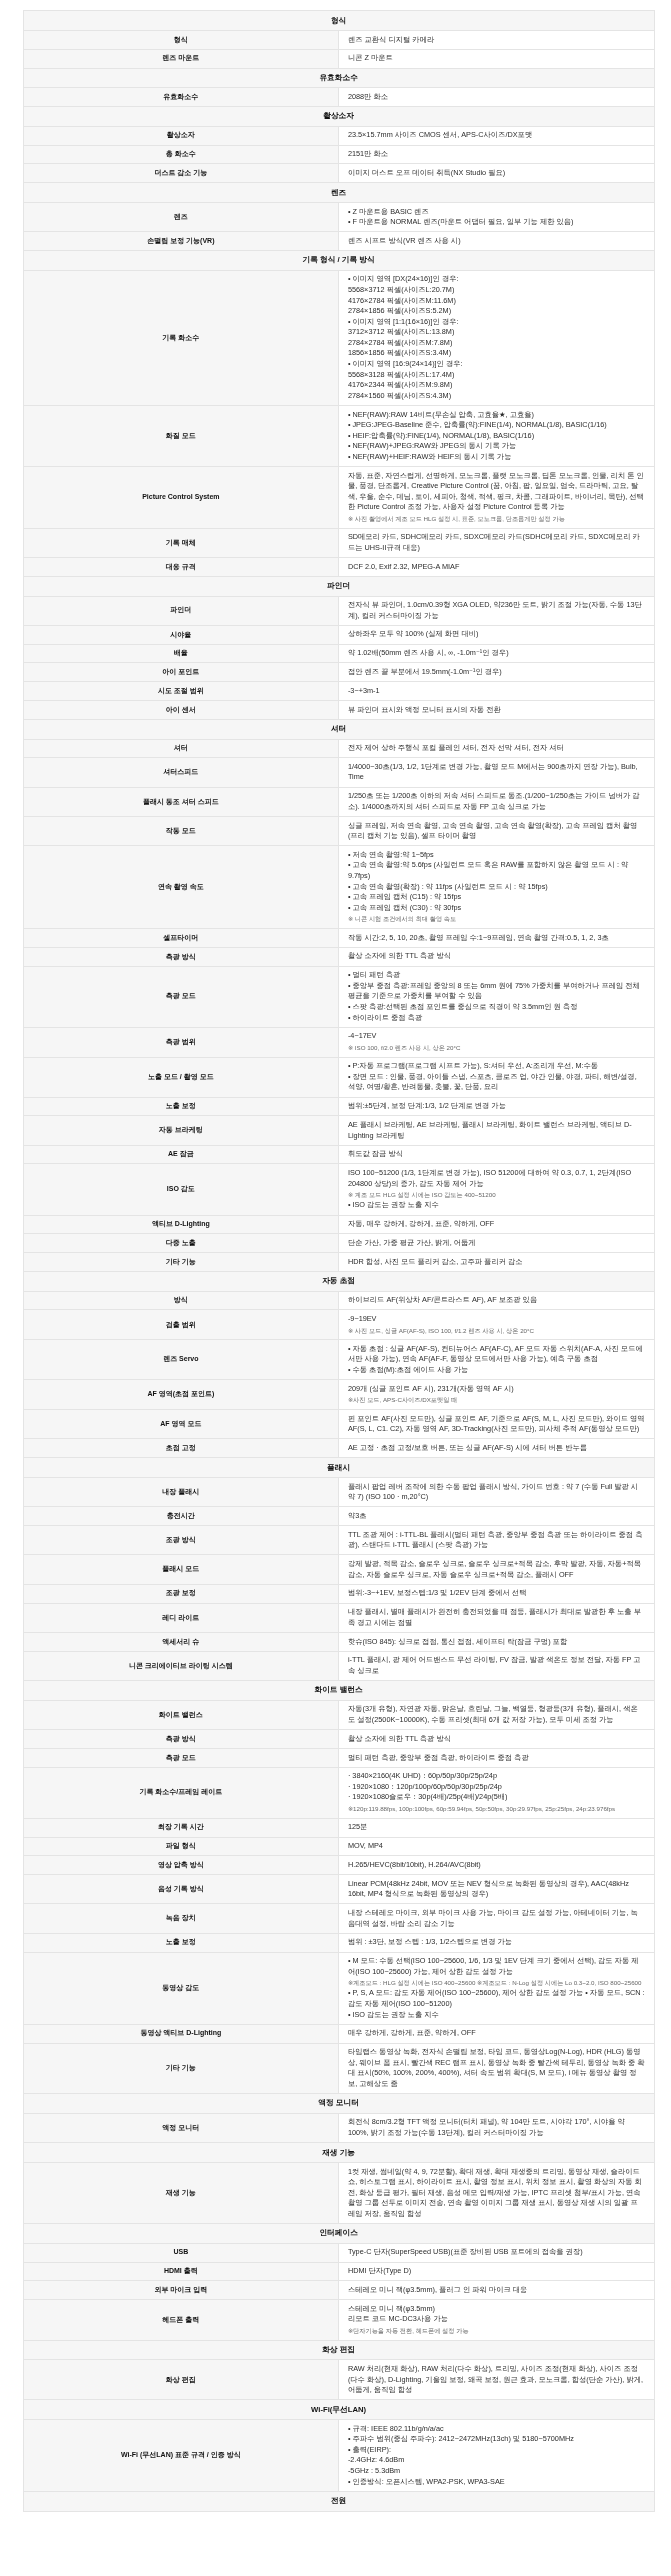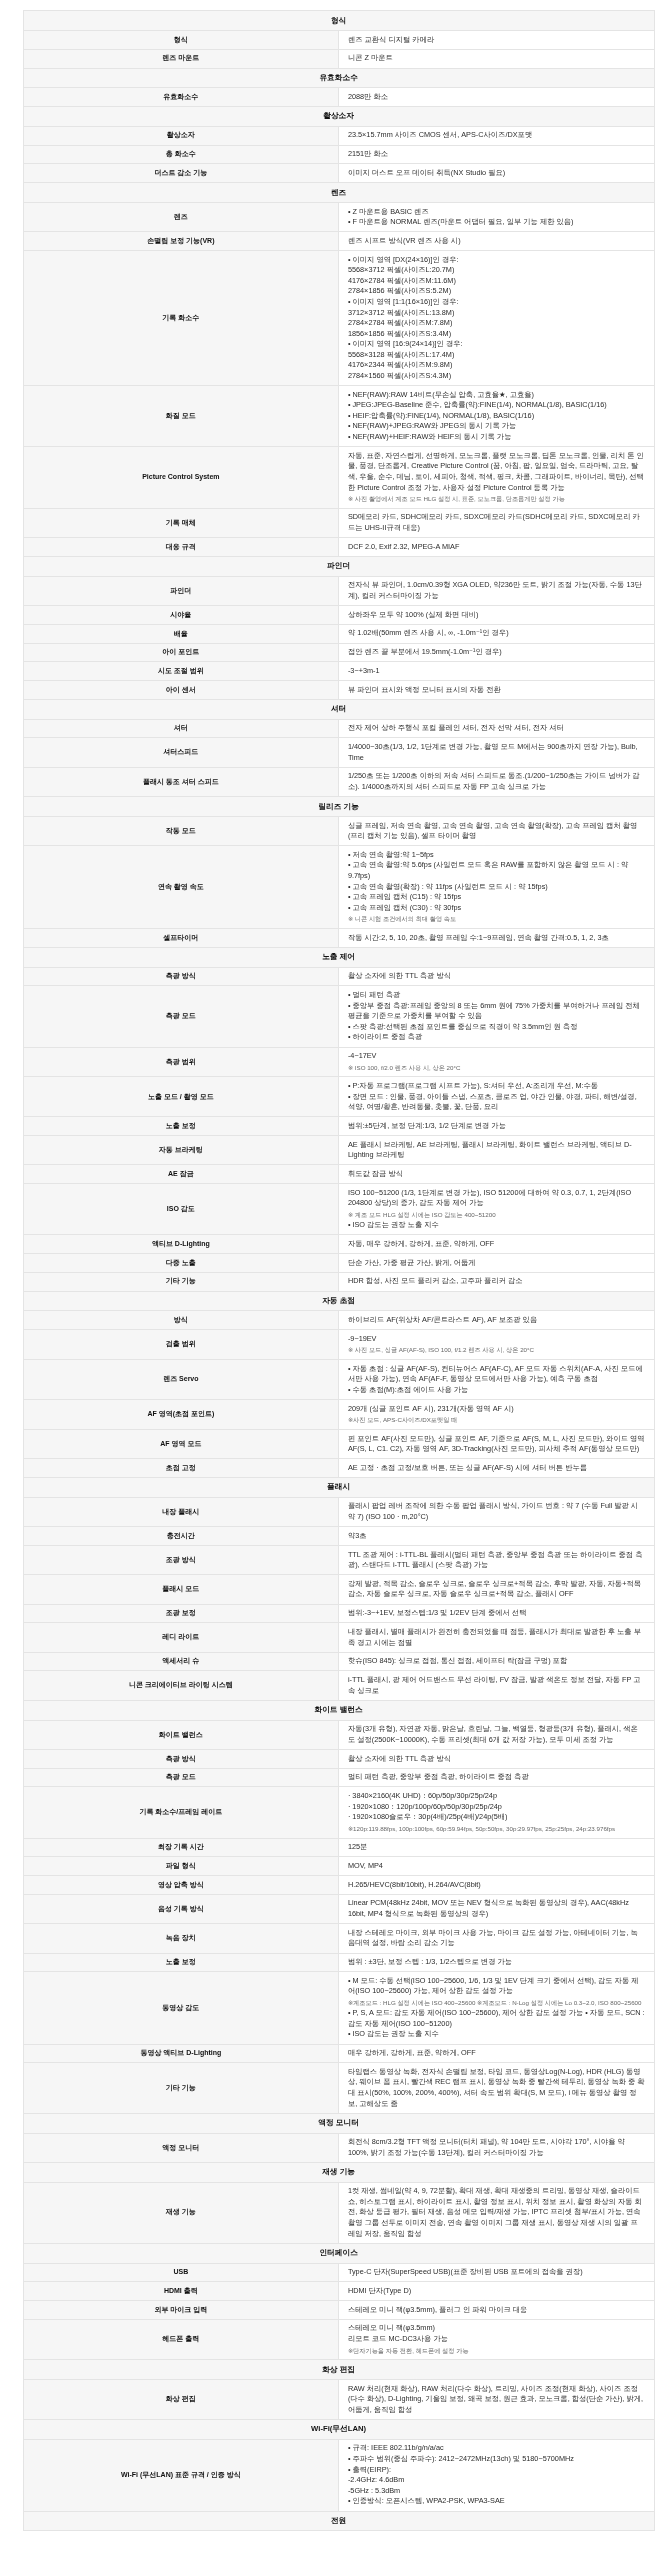--- a/index.html
+++ b/index.html
@@ -73,20 +73,23 @@
             <div class="line">• Z 마운트용 BASIC 렌즈</div>
             <div class="line">• F 마운트용 NORMAL 렌즈(마운트 어댑터 필요, 일부 기능 제한 있음)</div>
           </td>
         </tr>
         <tr>
           <td class="label">손떨림 보정 기능(VR)</td>
           <td class="value">
             <div class="line">렌즈 시프트 방식(VR 렌즈 사용 시)</div>
           </td>
         </tr>
+        <tr class="section">
+          <td colspan="2">기록 형식 / 기록 방식</td>
+        </tr>
         <tr>
           <td class="label">기록 화소수</td>
           <td class="value">
             <div class="line">• 이미지 영역 [DX(24×16)]인 경우:</div>
             <div class="line">5568×3712 픽셀(사이즈L:20.7M)</div>
             <div class="line">4176×2784 픽셀(사이즈M:11.6M)</div>
             <div class="line">2784×1856 픽셀(사이즈S:5.2M)</div>
             <div class="line">• 이미지 영역 [1:1(16×16)]인 경우:</div>
             <div class="line">3712×3712 픽셀(사이즈L:13.8M)</div>
             <div class="line">2784×2784 픽셀(사이즈M:7.8M)</div>
@@ -179,23 +182,20 @@
           <td class="value">
             <div class="line">1/4000~30초(1/3, 1/2, 1단계로 변경 가능, 촬영 모드 M에서는 900초까지 연장 가능), Bulb, Time</div>
           </td>
         </tr>
         <tr>
           <td class="label">플래시 동조 셔터 스피드</td>
           <td class="value">
             <div class="line">1/250초 또는 1/200초 이하의 저속 셔터 스피드로 동조.(1/200~1/250초는 가이드 넘버가 감소). 1/4000초까지의 셔터 스피드로 자동 FP 고속 싱크로 가능</div>
           </td>
         </tr>
-        <tr class="section">
-          <td colspan="2">릴리즈 기능</td>
-        </tr>
         <tr>
           <td class="label">작동 모드</td>
           <td class="value">
             <div class="line">싱글 프레임, 저속 연속 촬영, 고속 연속 촬영, 고속 연속 촬영(확장), 고속 프레임 캡처 촬영(프리 캡처 기능 있음), 셀프 타이머 촬영</div>
           </td>
         </tr>
         <tr>
           <td class="label">연속 촬영 속도</td>
           <td class="value">
             <div class="line">• 저속 연속 촬영:약 1~5fps</div>
@@ -204,23 +204,20 @@
             <div class="line">• 고속 프레임 캡처 (C15) : 약 15fps</div>
             <div class="line">• 고속 프레임 캡처 (C30) : 약 30fps</div>
             <div class="line note">※ 니콘 시험 조건에서의 최대 촬영 속도</div>
           </td>
         </tr>
         <tr>
           <td class="label">셀프타이머</td>
           <td class="value">
             <div class="line">작동 시간:2, 5, 10, 20초, 촬영 프레임 수:1~9프레임, 연속 촬영 간격:0.5, 1, 2, 3초</div>
           </td>
-        </tr>
-        <tr class="section">
-          <td colspan="2">노출 제어</td>
         </tr>
         <tr>
           <td class="label">측광 방식</td>
           <td class="value">
             <div class="line">촬상 소자에 의한 TTL 측광 방식</div>
           </td>
         </tr>
         <tr>
           <td class="label">측광 모드</td>
           <td class="value">

